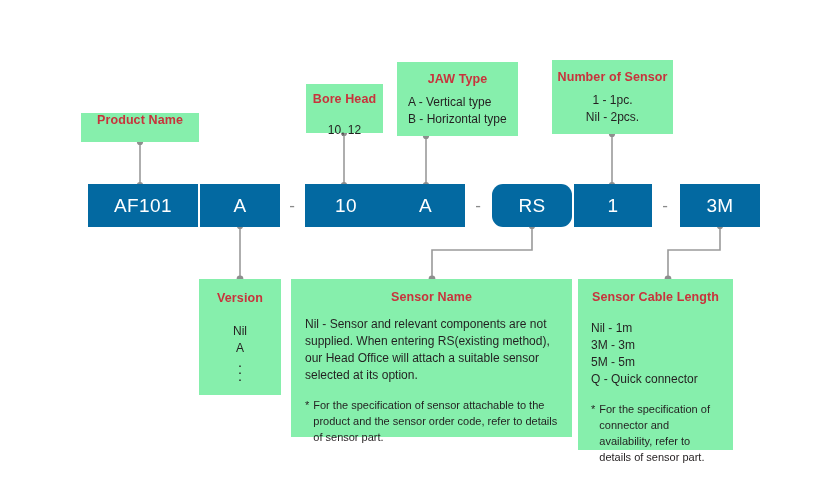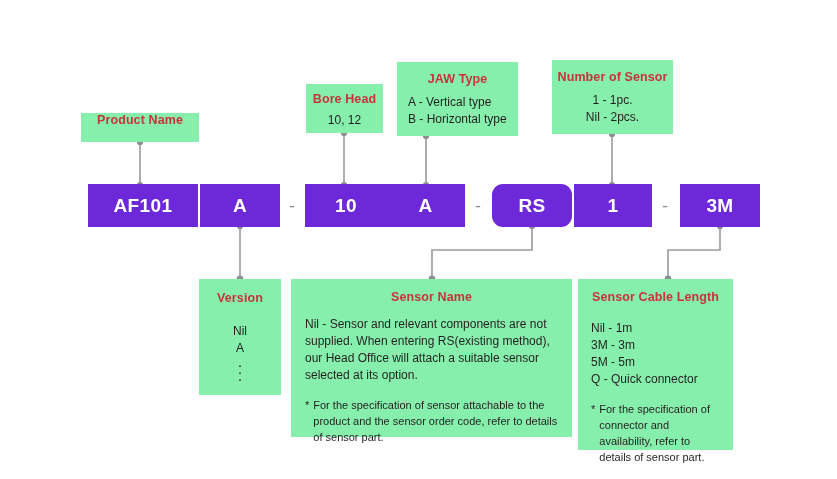--- a/index.html
+++ b/index.html
@@ -27,24 +27,24 @@
     position: absolute;
     left: 0; top: 0;
     width: 837px;
     height: 479px;
     z-index: 1;
   }
   
   .chip {
     position: absolute;
     z-index: 3;
-    background: #6d28d9;
+    background: #0369a1;
     color: #ffffff;
     font-size: 19px;
-    font-weight: 700;
+    font-weight: 400;
     letter-spacing: 0.4px;
     display: flex;
     align-items: center;
     justify-content: center;
     height: 43px;
     top: 184px;
   }
   .dash {
     position: absolute;
     z-index: 3;
@@ -135,21 +135,21 @@
       <circle cx="668" cy="279" r="3.4"></circle>
     </g>
   </svg>
 
   <div class="panel" style="left:81px; top:113px; width:118px; height:29px; display:flex; align-items:flex-start; justify-content:center;">
     <div class="panel-title">Product Name</div>
   </div>
 
   <div class="panel" style="left:306px; top:84px; width:77px; height:49px; padding-top:8px;">
     <div class="panel-title">Bore Head</div>
-    <div class="panel-body center-body" style="margin-top:6px;">10, 12</div>
+    <div class="panel-body center-body" style="margin-top:16px;">10, 12</div>
   </div>
 
   <div class="panel" style="left:397px; top:62px; width:121px; height:74px; padding-top:10px;">
     <div class="panel-title">JAW Type</div>
     <div style="margin-top:8px; padding-left:11px;">
       <div class="panel-body">A - Vertical type</div>
       <div class="panel-body">B - Horizontal type</div>
     </div>
   </div>
 

